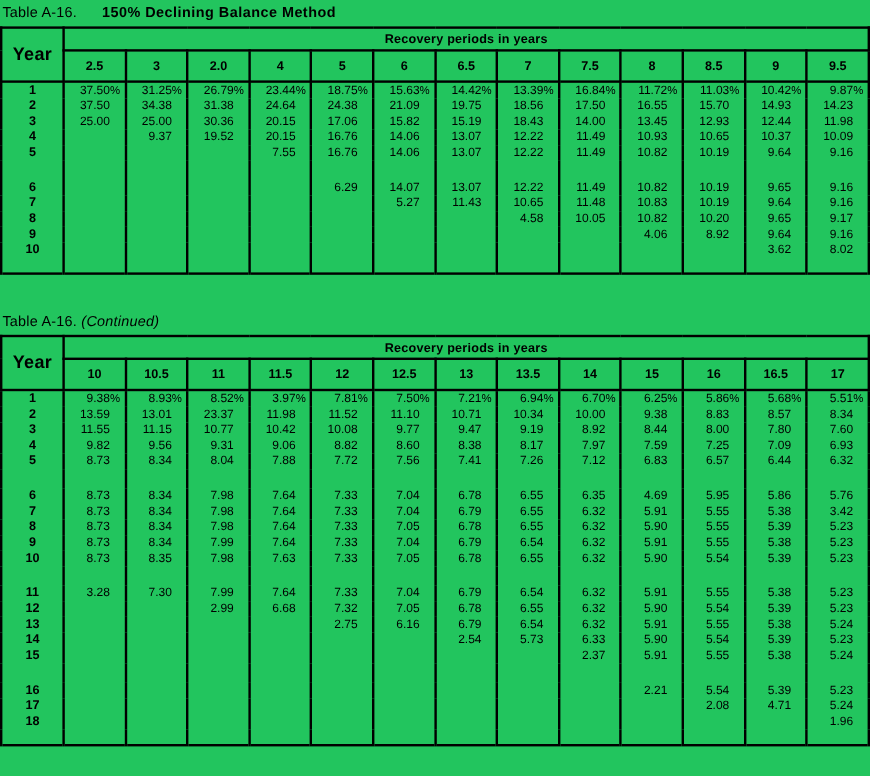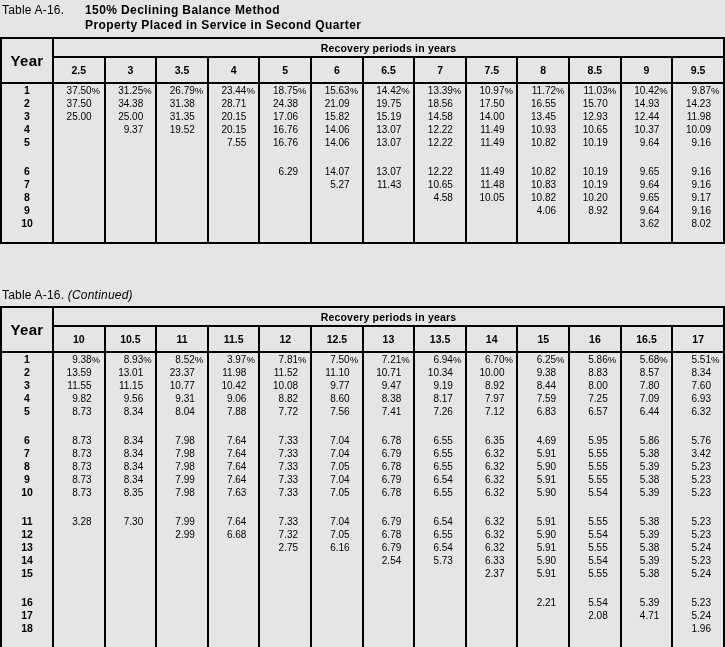--- a/index.html
+++ b/index.html
@@ -1,25 +1,25 @@
 <!DOCTYPE html>
 <html><head>
 <meta charset="utf-8">
 <style>
   html,body{margin:0;padding:0;background:#ffffff;}
   .page{
-    width:725px;height:647px;background:#e5e5e5;color:#000;
+    width:725px;height:647px;background:#22c55e;color:#000;
     font-family:"Liberation Sans","DejaVu Sans",sans-serif;
     position:relative;overflow:hidden;
   }
   .title-block{display:flex;align-items:flex-start;padding:3px 0 0 2px;margin-bottom:4px;}
   .table-label{font-size:12px;width:83px;flex:none;letter-spacing:.2px;}
   .title-lines{font-weight:bold;}
   .title-lines div{font-size:12px;line-height:15px;letter-spacing:.4px;}
-  .title-block2{font-size:12px;margin:44px 0 4px 2px;letter-spacing:.2px;}
+  .title-block2{font-size:12px;margin:32px 0 4px 2px;letter-spacing:.2px;}
   .cont-label{font-style:italic;}
 
   table.data{
     border-collapse:collapse;table-layout:fixed;width:725px;
     border:2px solid #000;
   }
   col.yearcol{width:52px;}
   thead th{border:2px solid #000;font-weight:bold;padding:0;text-align:center;}
   th.group-header{font-size:10.5px;height:17px;letter-spacing:.2px;}
   th.col-header{font-size:10.5px;height:24px;margin-left:38px;}
@@ -39,37 +39,36 @@
 </style>
 </head>
 <body>
 
 <div class="page">
 
   <div class="title-block">
     <span class="table-label">Table A-16.</span>
     <div class="title-lines">
       <div>150% Declining Balance Method</div>
-      <div>Property Placed in Service in Second Quarter</div>
     </div>
   </div>
 
   <table class="data" id="table1">
     <colgroup>
         <col class="yearcol">
       </colgroup>
     <thead>
         <tr>
           <th rowspan="2" class="year-header">Year</th>
           <th colspan="13" class="group-header">Recovery periods in years</th>
         </tr>
         <tr>
           <th class="col-header">2.5</th>
           <th class="col-header">3</th>
-          <th class="col-header">3.5</th>
+          <th class="col-header">2.0</th>
           <th class="col-header">4</th>
           <th class="col-header">5</th>
           <th class="col-header">6</th>
           <th class="col-header">6.5</th>
           <th class="col-header">7</th>
           <th class="col-header">7.5</th>
           <th class="col-header">8</th>
           <th class="col-header">8.5</th>
           <th class="col-header">9</th>
           <th class="col-header">9.5</th>
@@ -79,52 +78,52 @@
         <tr>
           <th class="year-cell">1</th>
           <td><span class="num">37.50</span><span class="sfx">%</span></td>
           <td><span class="num">31.25</span><span class="sfx">%</span></td>
           <td><span class="num">26.79</span><span class="sfx">%</span></td>
           <td><span class="num">23.44</span><span class="sfx">%</span></td>
           <td><span class="num">18.75</span><span class="sfx">%</span></td>
           <td><span class="num">15.63</span><span class="sfx">%</span></td>
           <td><span class="num">14.42</span><span class="sfx">%</span></td>
           <td><span class="num">13.39</span><span class="sfx">%</span></td>
-          <td><span class="num">10.97</span><span class="sfx">%</span></td>
+          <td><span class="num">16.84</span><span class="sfx">%</span></td>
           <td><span class="num">11.72</span><span class="sfx">%</span></td>
           <td><span class="num">11.03</span><span class="sfx">%</span></td>
           <td><span class="num">10.42</span><span class="sfx">%</span></td>
           <td><span class="num">9.87</span><span class="sfx">%</span></td>
         </tr>
         <tr>
           <th class="year-cell">2</th>
           <td><span class="num">37.50</span><span class="sfx"></span></td>
           <td><span class="num">34.38</span><span class="sfx"></span></td>
           <td><span class="num">31.38</span><span class="sfx"></span></td>
-          <td><span class="num">28.71</span><span class="sfx"></span></td>
+          <td><span class="num">24.64</span><span class="sfx"></span></td>
           <td><span class="num">24.38</span><span class="sfx"></span></td>
           <td><span class="num">21.09</span><span class="sfx"></span></td>
           <td><span class="num">19.75</span><span class="sfx"></span></td>
           <td><span class="num">18.56</span><span class="sfx"></span></td>
           <td><span class="num">17.50</span><span class="sfx"></span></td>
           <td><span class="num">16.55</span><span class="sfx"></span></td>
           <td><span class="num">15.70</span><span class="sfx"></span></td>
           <td><span class="num">14.93</span><span class="sfx"></span></td>
           <td><span class="num">14.23</span><span class="sfx"></span></td>
         </tr>
         <tr>
           <th class="year-cell">3</th>
           <td><span class="num">25.00</span><span class="sfx"></span></td>
           <td><span class="num">25.00</span><span class="sfx"></span></td>
-          <td><span class="num">31.35</span><span class="sfx"></span></td>
+          <td><span class="num">30.36</span><span class="sfx"></span></td>
           <td><span class="num">20.15</span><span class="sfx"></span></td>
           <td><span class="num">17.06</span><span class="sfx"></span></td>
           <td><span class="num">15.82</span><span class="sfx"></span></td>
           <td><span class="num">15.19</span><span class="sfx"></span></td>
-          <td><span class="num">14.58</span><span class="sfx"></span></td>
+          <td><span class="num">18.43</span><span class="sfx"></span></td>
           <td><span class="num">14.00</span><span class="sfx"></span></td>
           <td><span class="num">13.45</span><span class="sfx"></span></td>
           <td><span class="num">12.93</span><span class="sfx"></span></td>
           <td><span class="num">12.44</span><span class="sfx"></span></td>
           <td><span class="num">11.98</span><span class="sfx"></span></td>
         </tr>
         <tr>
           <th class="year-cell">4</th>
           <td></td>
           <td><span class="num">9.37</span><span class="sfx"></span></td>

